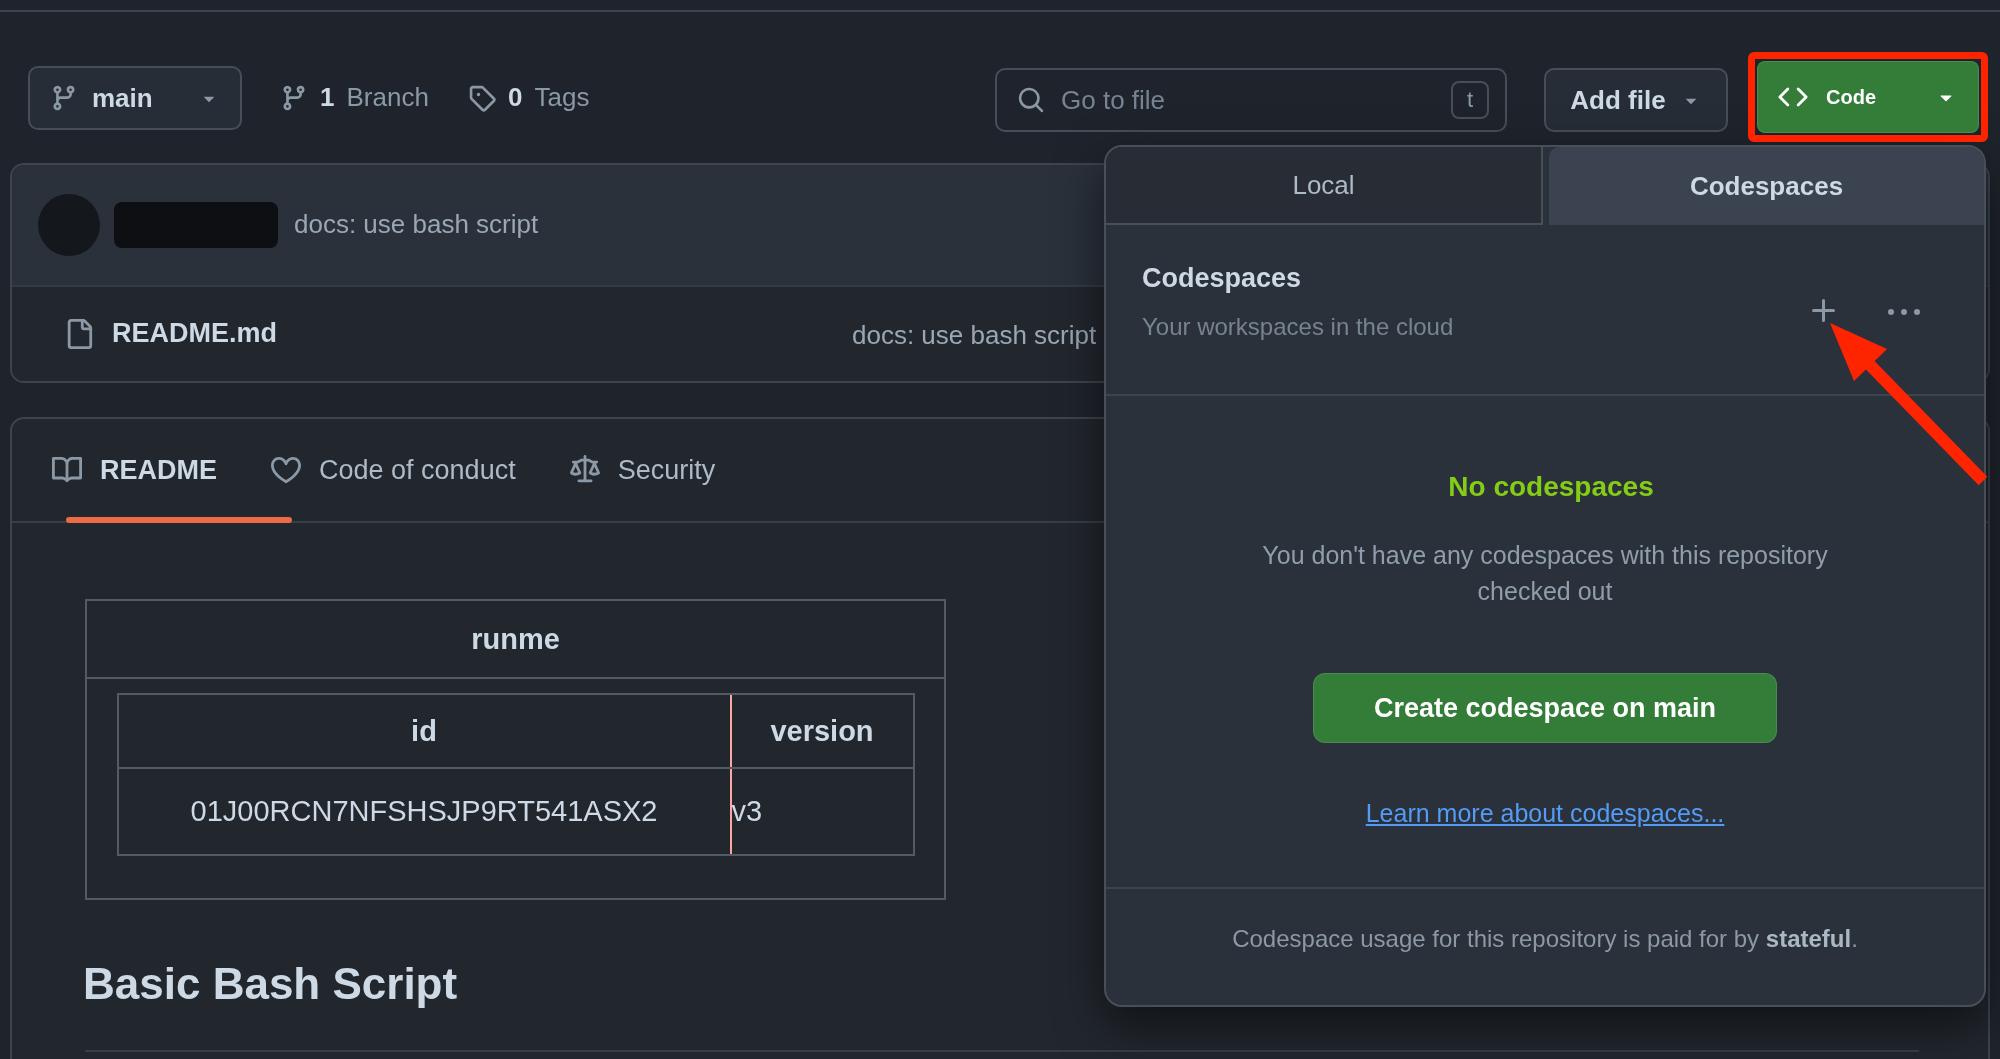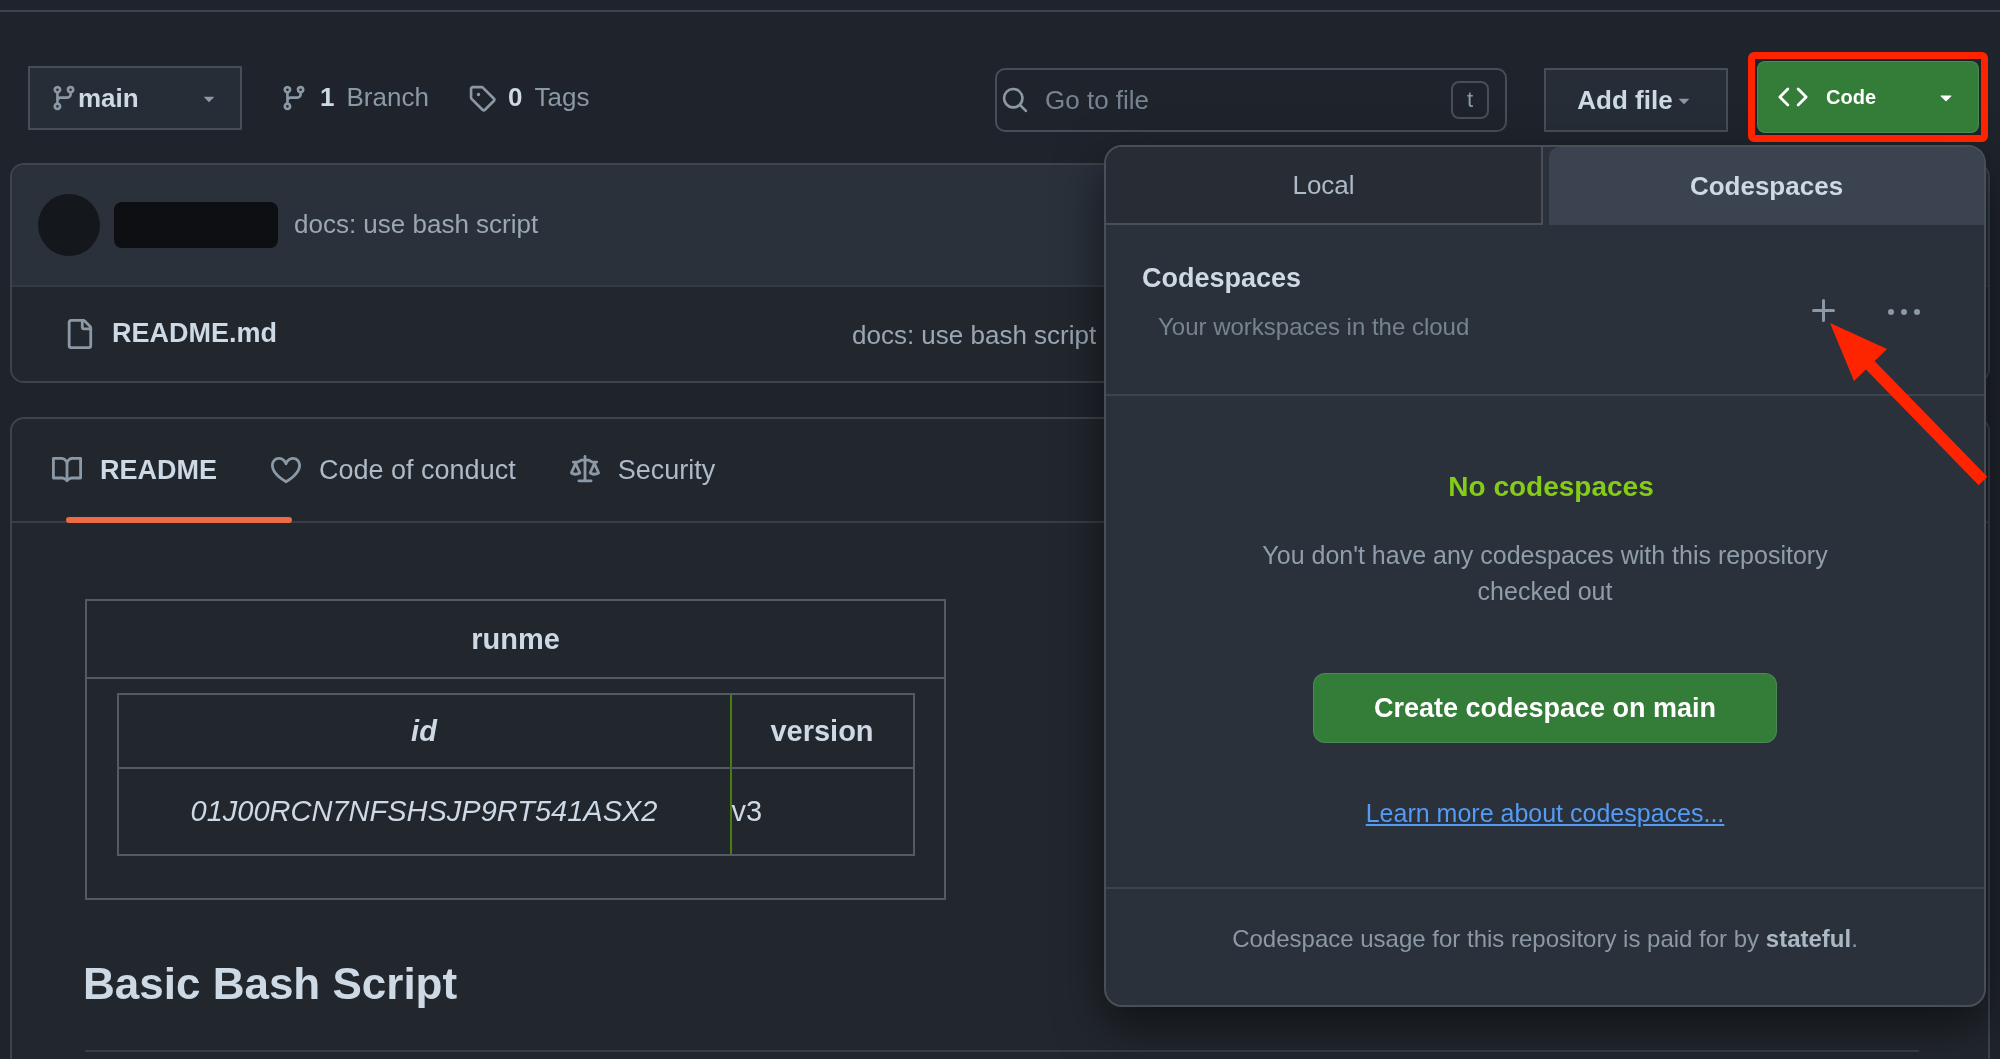--- a/index.html
+++ b/index.html
@@ -3,36 +3,36 @@
 <meta charset="utf-8">
 <style>
   * { margin:0; padding:0; box-sizing:border-box; }
   html,body { background:#1f242c; }
   body { font-family:"Liberation Sans", sans-serif; }
   .canvas { position:relative; width:2000px; height:1059px; overflow:hidden; background:#1f242c; color:#adbac7; }
 
   .hairline-top { position:absolute; left:0; top:10px; width:2000px; height:2px; background:#3d444d; }
 
   
-  .tool-btn { position:absolute; display:flex; align-items:center; height:64px;
-              background:#262d37; border:2px solid #464e58; border-radius:1px; padding:0 20px;
+  .tool-btn { position:absolute; display:flex; align-items:center; gap:14px; height:64px;
+              background:#262d37; border:2px solid #464e58; border-radius:10px; padding:0 20px;
               color:#cdd9e5; font-size:26px; font-weight:700; cursor:pointer; }
   .branch-btn { left:28px; top:66px; width:214px; }
   .addfile-btn { left:1544px; top:68px; width:184px; justify-content:center; }
   .icon { display:inline-flex; flex:none; }
   .icon svg { display:block; }
   .muted-ic { color:#8b98a5; }
   .stat { position:absolute; top:82px; display:flex; align-items:center; gap:12px; font-size:26px; color:#8b98a5; }
   .stat-branches { left:280px; }
   .stat-tags { left:468px; }
   .stat b { color:#cdd9e5; font-weight:700; }
 
   .goto-wrap { position:absolute; left:995px; top:68px; width:512px; height:64px;
                border:2px solid #464e58; border-radius:10px; display:flex; align-items:center;
-               padding:0 16px 0 4px; background:transparent; }
+               padding:0 16px 0 20px; background:transparent; }
   .goto-input { flex:1; background:transparent; border:none; outline:none; color:#adbac7;
                 font-size:26px; font-family:"Liberation Sans", sans-serif; margin-left:16px; }
   .goto-input::placeholder { color:#768390; opacity:1; }
   .kbd { width:38px; height:38px; border:2px solid #464e58; border-radius:8px; color:#8b98a5;
          font-size:22px; display:flex; align-items:center; justify-content:center; }
 
   
   .code-annotation { position:absolute; left:1748px; top:52px; width:240px; height:90px;
                      border:7px solid #fe2400; border-radius:6px; z-index:21; }
   .code-btn { position:absolute; left:2px; top:2px; right:2px; bottom:2px; background:#347d39;
@@ -66,38 +66,38 @@
 
   .md-table { position:absolute; left:73px; top:180px; width:861px; border:2px solid #515a65; }
   .md-table-title { height:78px; display:flex; align-items:center; justify-content:center;
                     font-size:29px; font-weight:700; color:#cdd9e5; border-bottom:2px solid #515a65; }
   .md-inner { margin:14px auto 42px auto; width:798px; border:2px solid #515a65; }
   .md-row { display:flex; }
   .md-row + .md-row { border-top:2px solid #515a65; }
   .md-cell { height:72px; display:flex; align-items:center; justify-content:center;
              font-size:29px; color:#cdd9e5; }
   .md-cell.hdr { font-weight:700; }
-  .md-cell.c-id { width:613px; border-right:2px solid #4d7c0f;font-style:italic; }
+  .md-cell.c-id { width:613px; border-right:2px solid #fca5a5; }
   .md-cell.c-ver { width:181px; }
   .md-row.data .md-cell { height:85px; }
   .md-row.data .c-ver { justify-content:flex-start; }
 
   .readme-h1 { position:absolute; left:71px; top:540px; font-size:44px; font-weight:700; color:#cdd9e5; }
   .readme-h1-rule { position:absolute; left:73px; top:631px; width:1834px; height:2px; background:#373e47; }
 
   
   .popover { position:absolute; left:1104px; top:145px; width:882px; height:862px; z-index:10;
              background:#2b313b; border:2px solid #474f58; border-radius:18px; overflow:hidden;
              box-shadow:0 18px 48px rgba(0,0,0,0.55); }
   .pop-tabs { display:flex; height:78px;gap:6px; }
   .pop-tab { flex:1; display:flex; align-items:center; justify-content:center; font-size:26px; cursor:pointer; }
   .pop-tab.inactive { background:#272c35; color:#adbac7; border-bottom:2px solid #474f58; border-right:2px solid #474f58; }
   .pop-tab.active { background:#3b4250; color:#cdd9e5; font-weight:700; border-top-left-radius:10px; }
   .pop-title { position:absolute; left:36px; top:116px; font-size:27px; font-weight:700; color:#cdd9e5; }
-  .pop-subtitle { position:absolute; left:52px; top:166px; font-size:24px; color:#768390; }
+  .pop-subtitle { position:absolute; left:36px; top:166px; font-size:24px; color:#768390; }
   .pop-plus { position:absolute; left:702px; top:148px; color:#8b98a5; cursor:pointer; }
   .pop-kebab { position:absolute; left:782px; top:150px; color:#8b98a5; cursor:pointer; }
   .pop-div1 { position:absolute; left:0; top:247px; width:100%; height:2px; background:#3d444d; }
   .pop-empty-title { position:absolute; left:0; top:324px; width:100%; text-align:center;
                      font-size:28px; font-weight:700; color:#84cc16;padding-left:12px; }
   .pop-empty-desc { position:absolute; left:50%; transform:translateX(-50%); top:390px; width:610px;
                     text-align:center; font-size:25px; line-height:1.45; color:#909eab; }
   .pop-create-btn { position:absolute; left:50%; transform:translateX(-50%); top:526px; width:464px;
                     height:70px; background:#347d39; border:1px solid rgba(205,217,229,0.15);
                     border-radius:12px; color:#ffffff; font-size:27px; font-weight:700;

